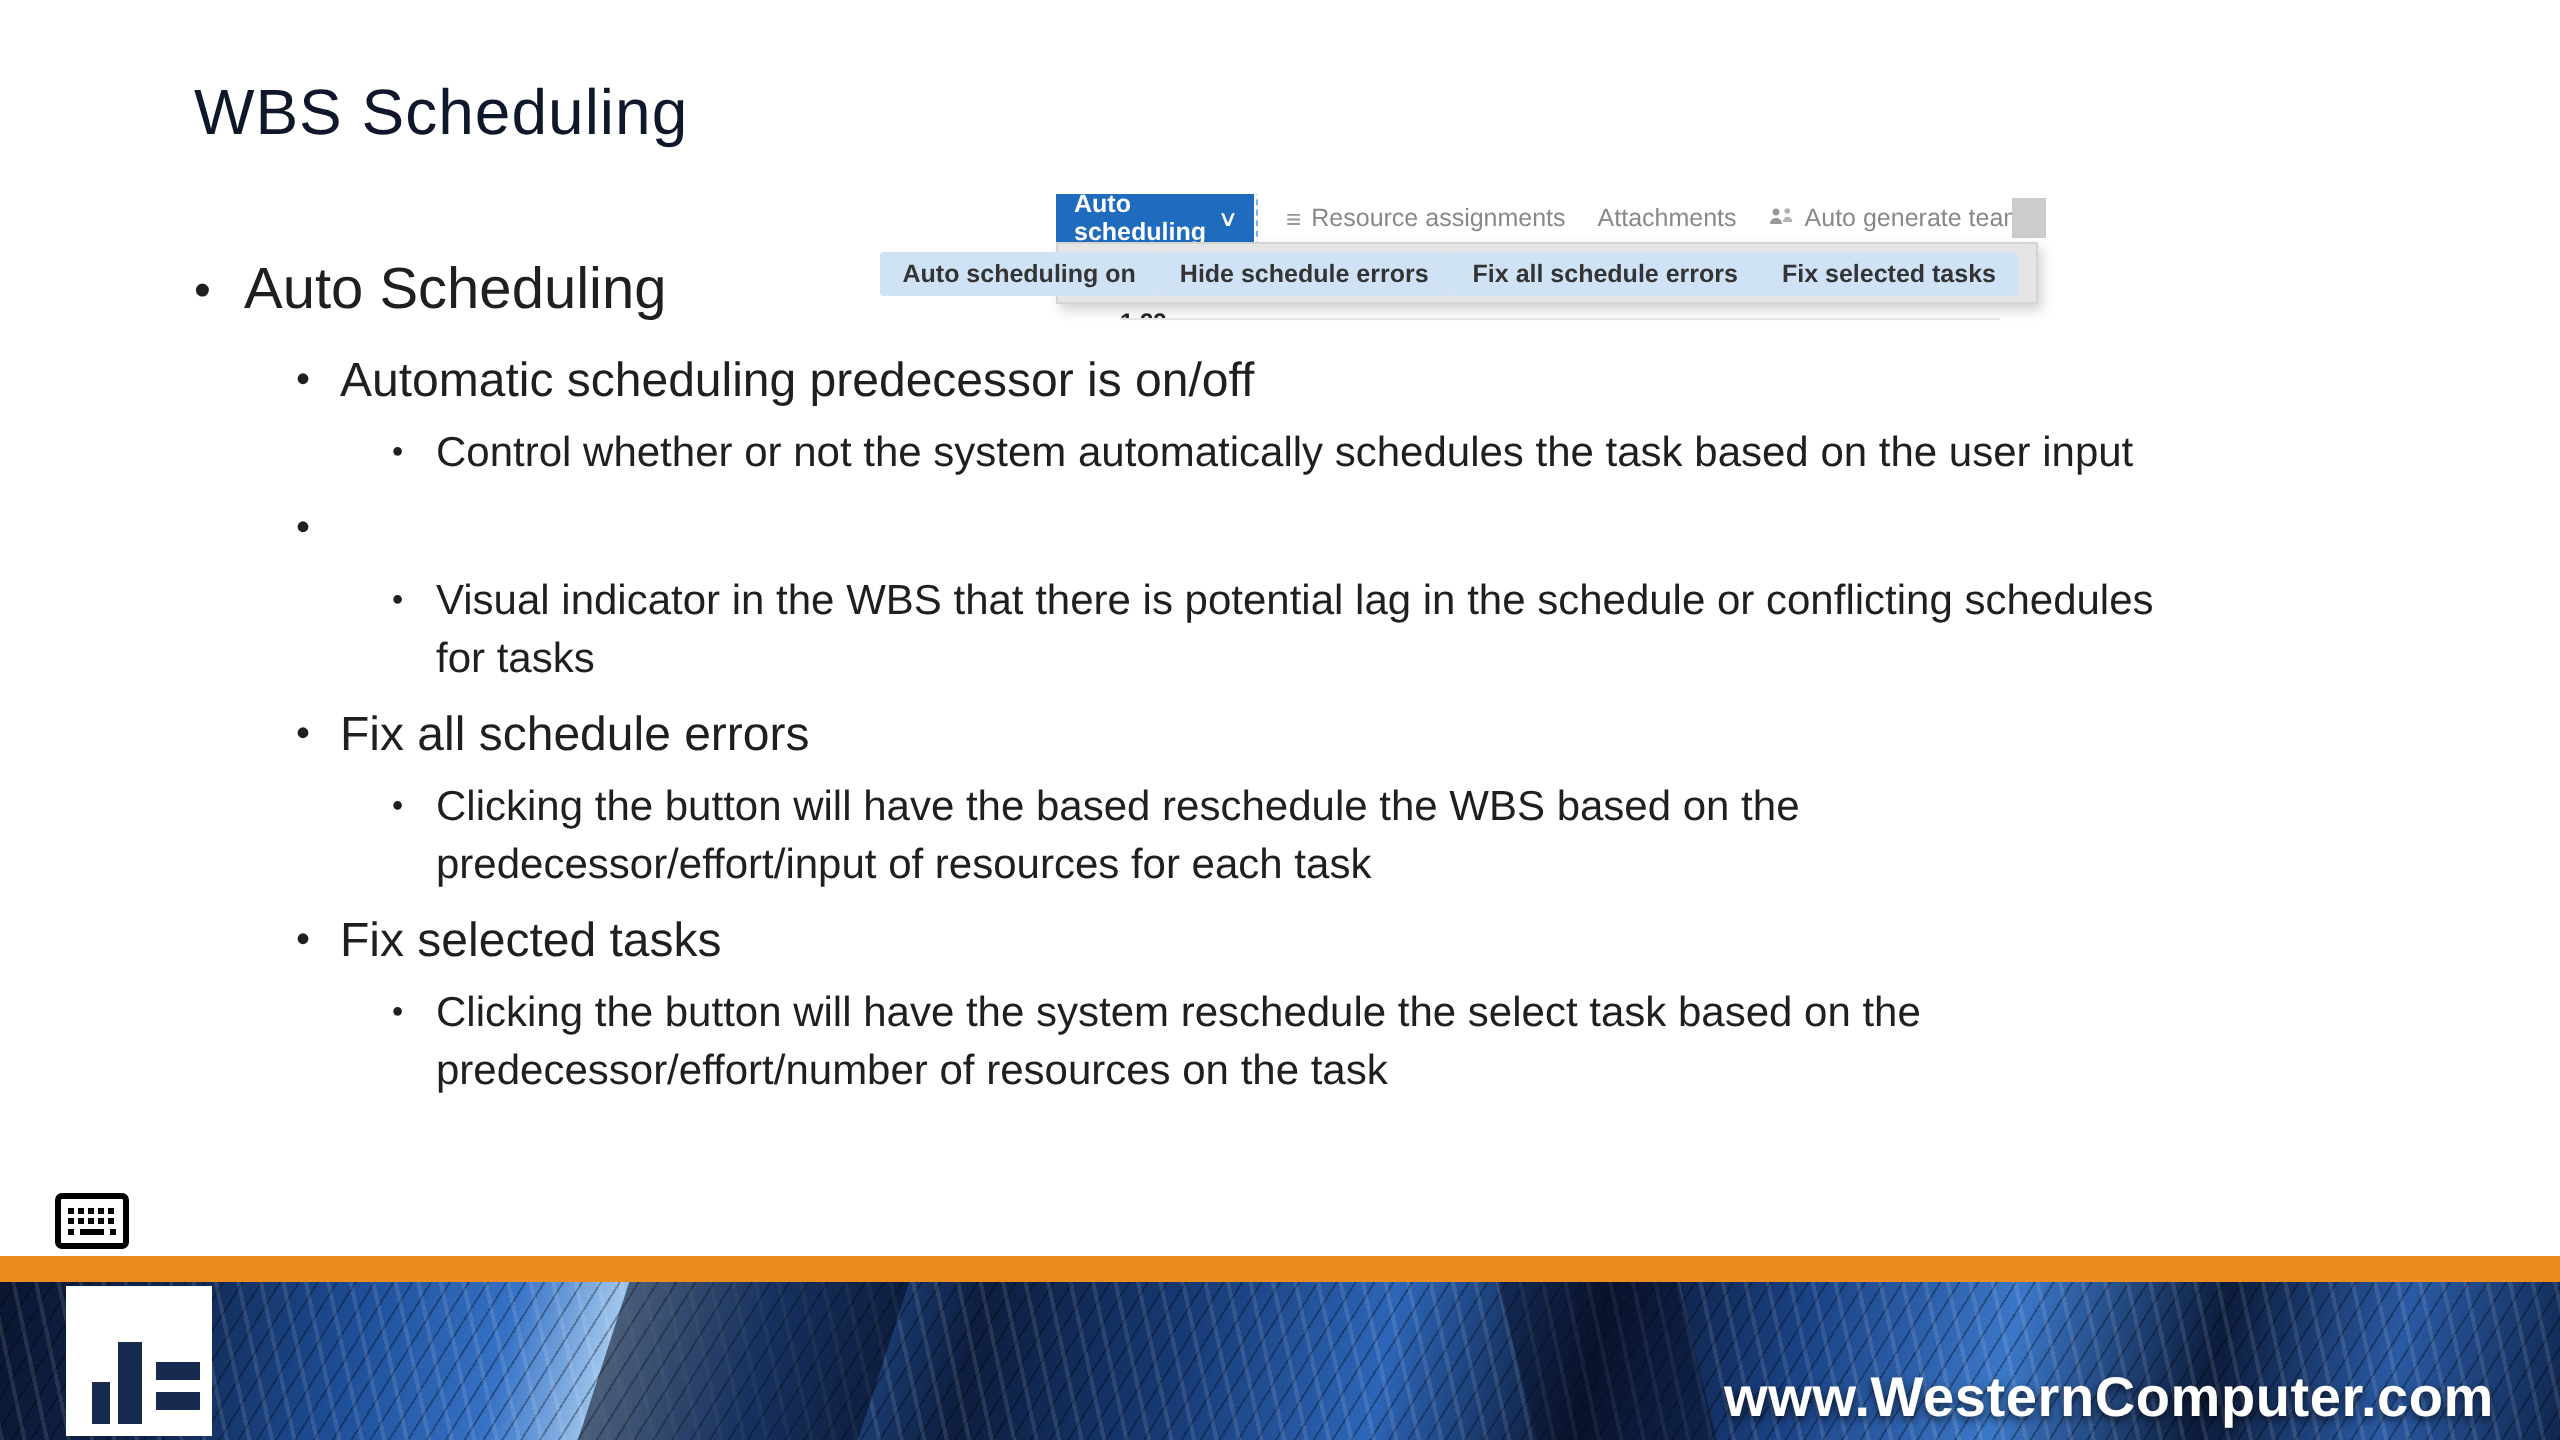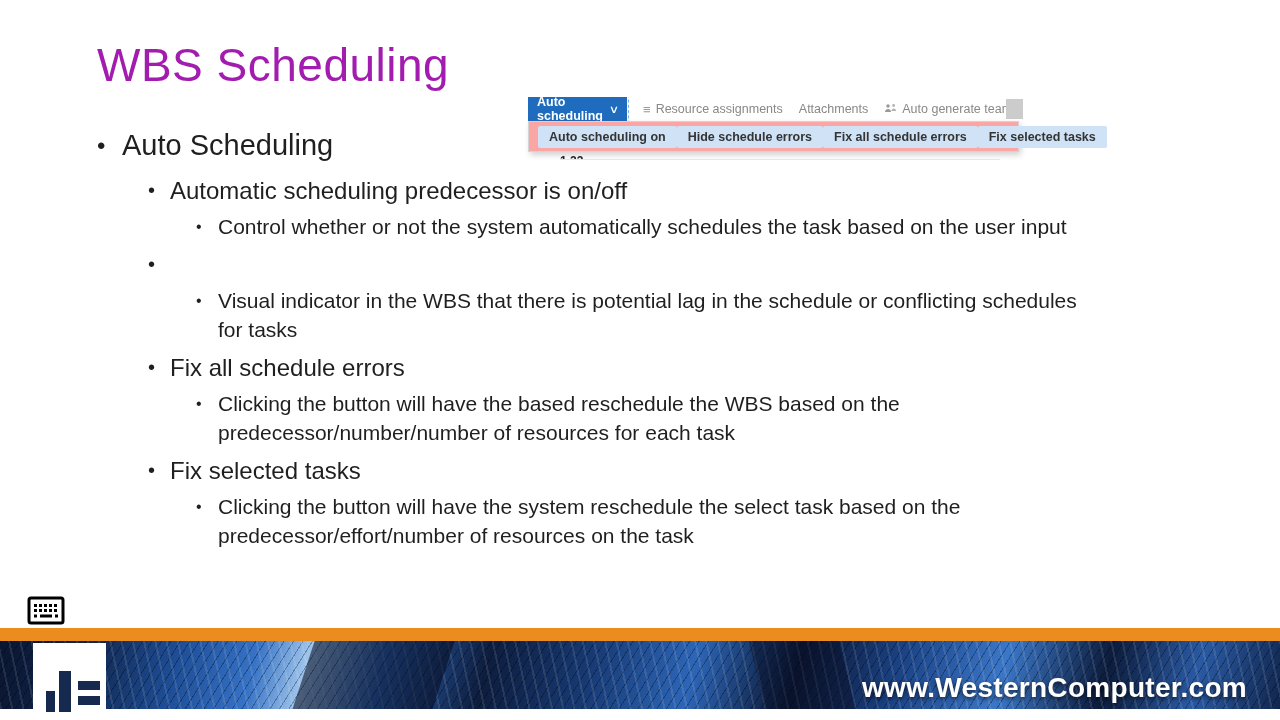--- a/index.html
+++ b/index.html
@@ -8,21 +8,21 @@
     position:relative;
     background:#ffffff;
     font-family:"Liberation Sans", sans-serif;
     color:#1f1f1f;
     overflow:hidden;
   }
 
   
   .title {
     position:absolute; left:97px; top:38px;
-    font-size:46px; font-weight:400; color:#a21caf;
+    font-size:32px; font-weight:400; color:#0f172a;
     letter-spacing:0.5px;
   }
   .content { position:absolute; left:97px; top:128px; width:1150px; }
   .li { display:flex; align-items:flex-start; }
   .dot { flex:0 0 auto; }
   .l1 { font-size:29px; line-height:35px; margin:0 0 12px 0; }
   .l1 .dot { width:25px; font-size:24px; }
   .l2 { font-size:24px; line-height:31px; margin:0 0 6px 51px; }
   .l2 .dot { width:22px; font-size:20px; }
   .l3 { font-size:21px; line-height:29px; margin:0 0 8px 99px; }
@@ -48,23 +48,23 @@
     color:#8a8886; font-size:12.5px; margin-left:16px;
     white-space:nowrap; cursor:pointer;
   }
   .tb-glyph { font-size:13px; color:#9b9997; }
   .gray-frag {
     position:absolute; right:0; top:2px; width:17px; height:20px;
     background:#cccccc;
   }
   .shot-panel {
     position:absolute; left:0; top:24px; width:491px; height:31px;
-    background:#fca5a5; border:1px solid #d4d4d4;
+    background:#e5e5e5; border:1px solid #d4d4d4;
     box-shadow:2px 3px 6px rgba(0,0,0,0.18);
-    display:flex; align-items:center; justify-content:space-between;
+    display:flex; align-items:center; justify-content:flex-end;
     padding:0 9px;
   }
   .menu-btn {
     background:#cfe2f6; color:#343434;
     font-size:12.5px; font-weight:600;
     padding:4px 11px; border-radius:2px;
     white-space:nowrap; cursor:pointer;
   }
   .shot-sliver {
     position:absolute; left:32px; top:57px; width:440px; height:6px;
@@ -73,21 +73,21 @@
   }
 
   
   .kbd-wrap { position:absolute; left:27px; top:596px; width:38px; height:29px; }
 
   
   .orange-bar {
     position:absolute; left:0; top:628px; width:1280px; height:13px;
   }
   .footer {
-    position:absolute; left:0; top:641px; width:1280px; height:68px;
+    position:absolute; left:0; top:641px; width:1280px; height:79px;
     overflow:hidden;
     background:linear-gradient(103deg,
       #0a1631 0%, #10264e 7%, #1e4e97 14%, #3672c6 20%, #9dc4ec 24%,
       #2b62b2 30%, #0d1d3e 38%, #173a74 46%, #2d66b8 54%, #0a1530 62%,
       #1b4386 70%, #3b77c8 78%, #0c1c3c 86%, #2a5aa4 93%, #10264e 100%);
   }
   .footer .glass {
     position:absolute; inset:0;
     background:
       repeating-linear-gradient(78deg, rgba(255,255,255,0.10) 0 2px, rgba(0,0,0,0) 2px 11px),
@@ -150,21 +150,21 @@
 
   <div class="li l2">
     <span class="dot">•</span>
     <span>Fix all schedule errors</span>
   </div>
 
   <div class="li l3">
     <span class="dot">•</span>
     <span>
       <span class="line">Clicking the button will have the based reschedule the WBS based on the</span>
-      <span class="line">predecessor/number/number of resources for each task</span>
+      <span class="line">predecessor/effort/input of resources for each task</span>
     </span>
   </div>
 
   <div class="li l2">
     <span class="dot">•</span>
     <span>Fix selected tasks</span>
   </div>
 
   <div class="li l3">
     <span class="dot">•</span>

